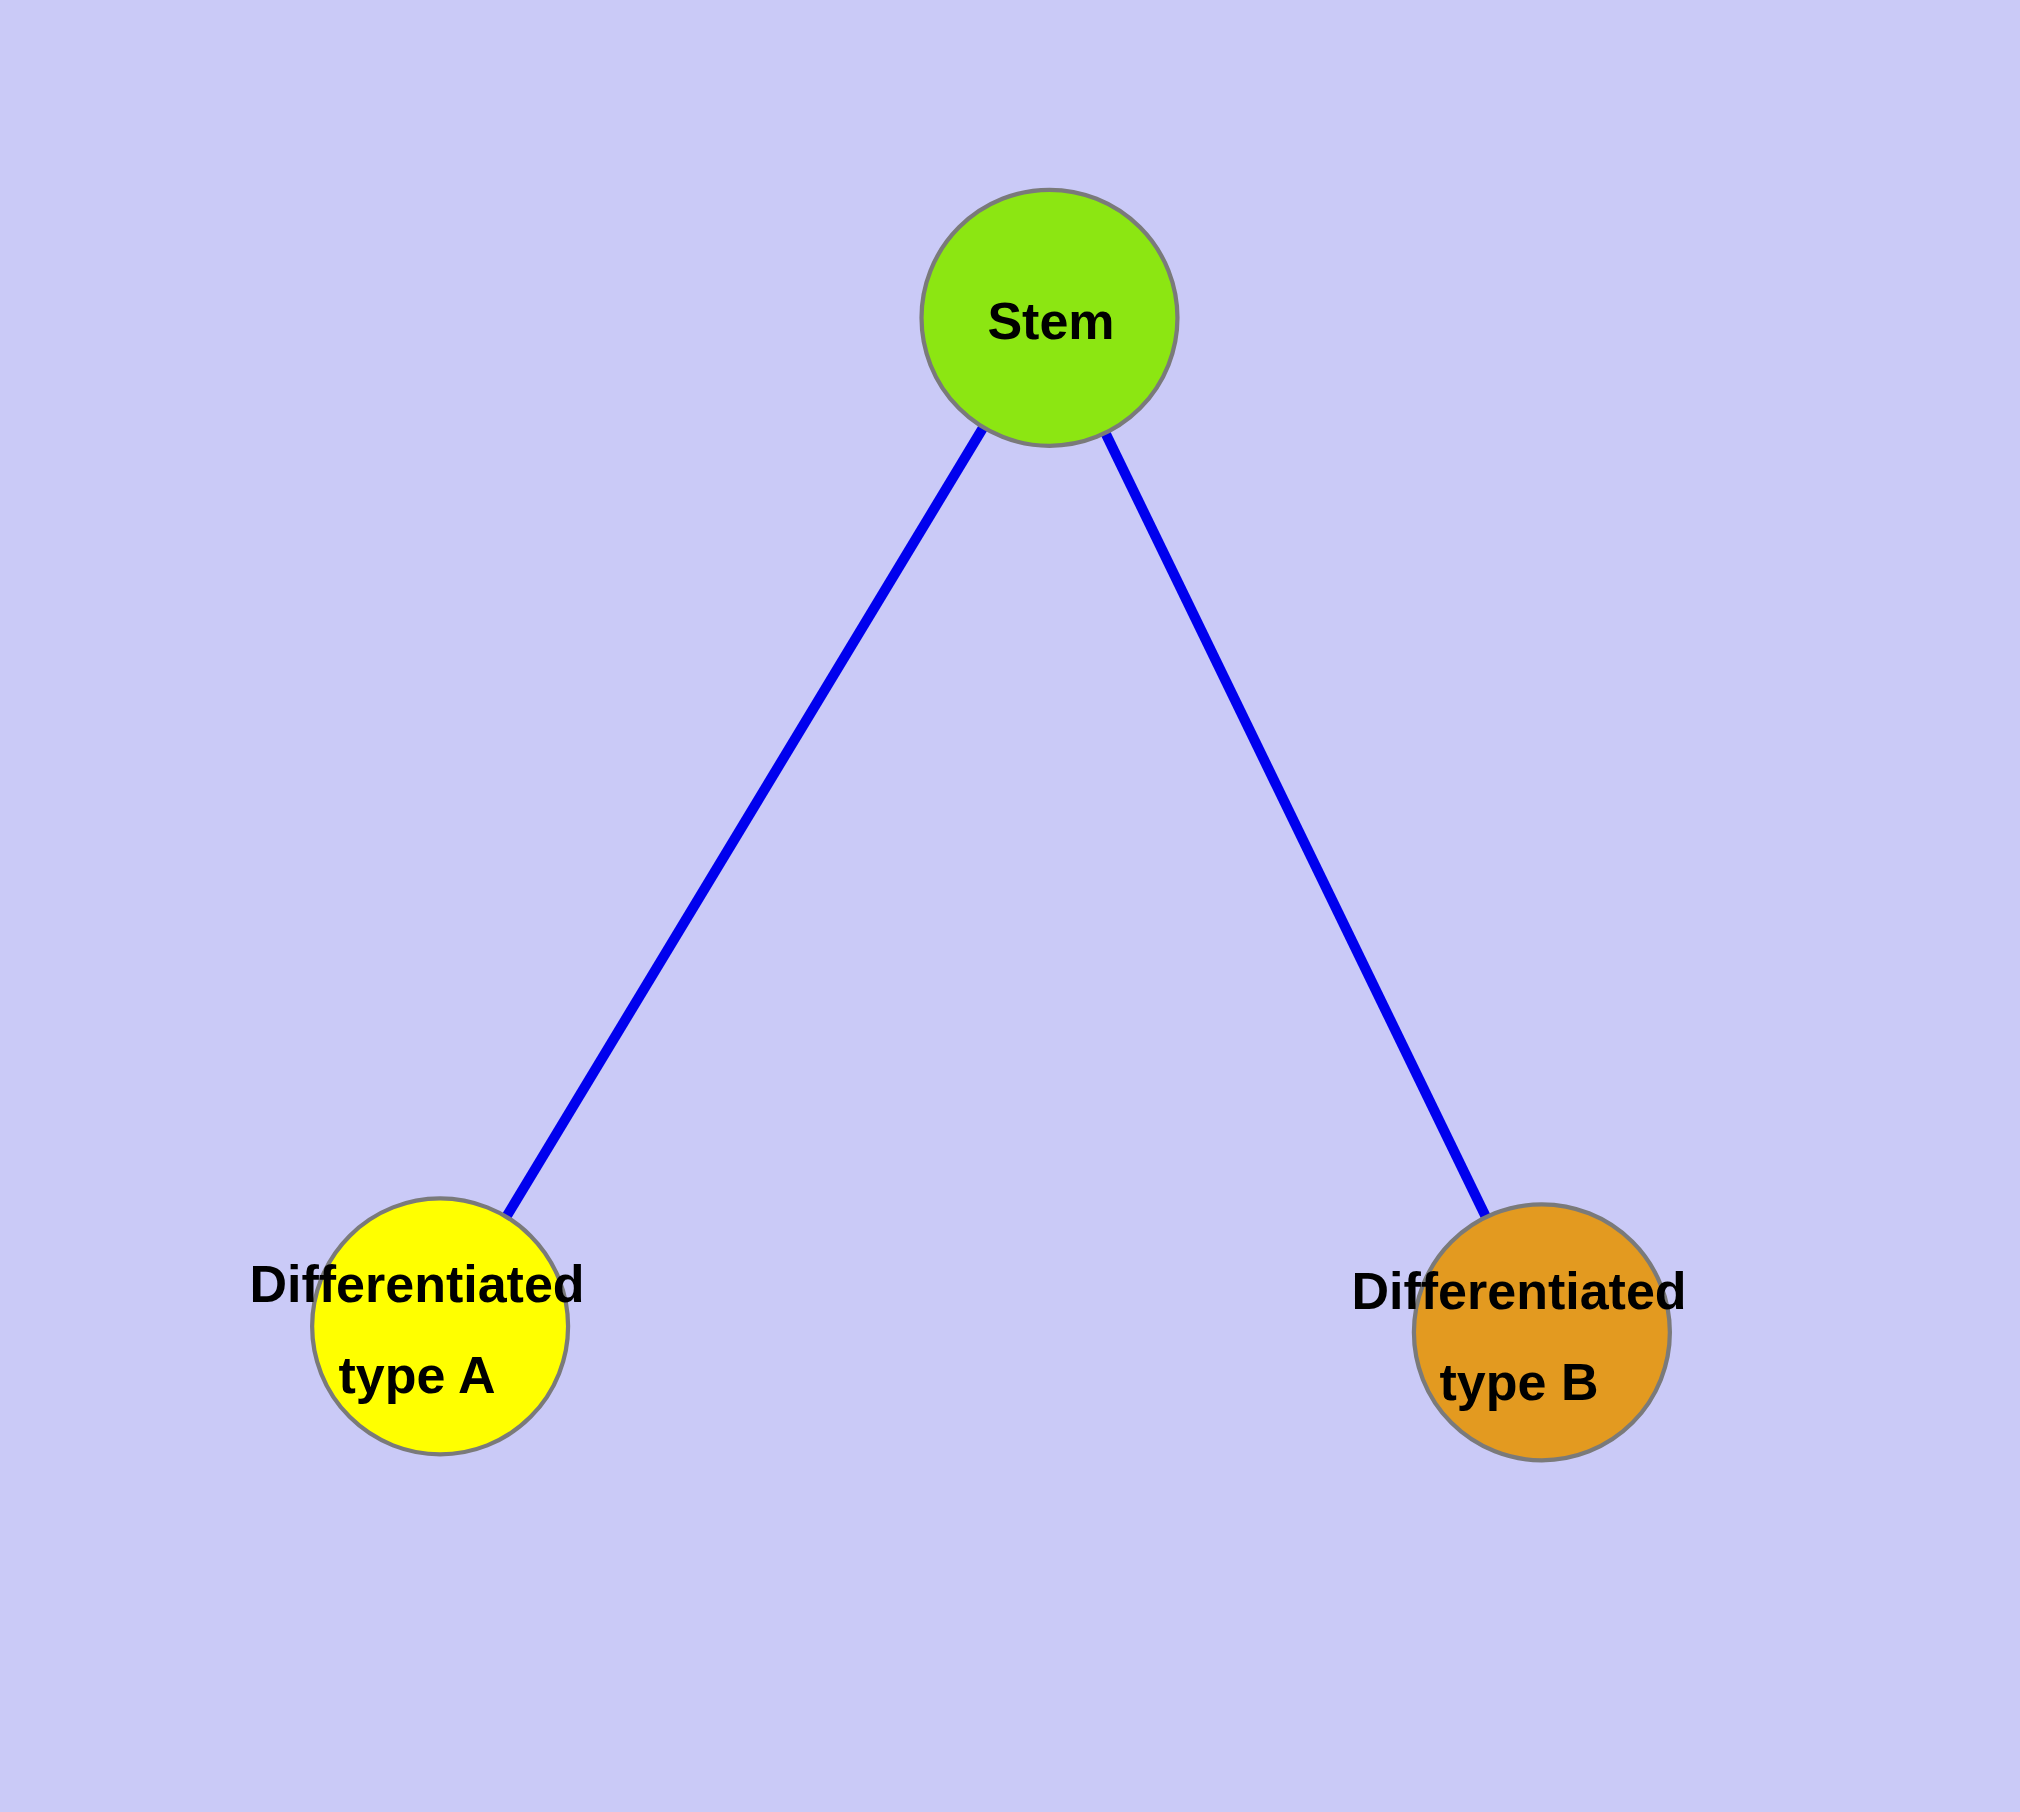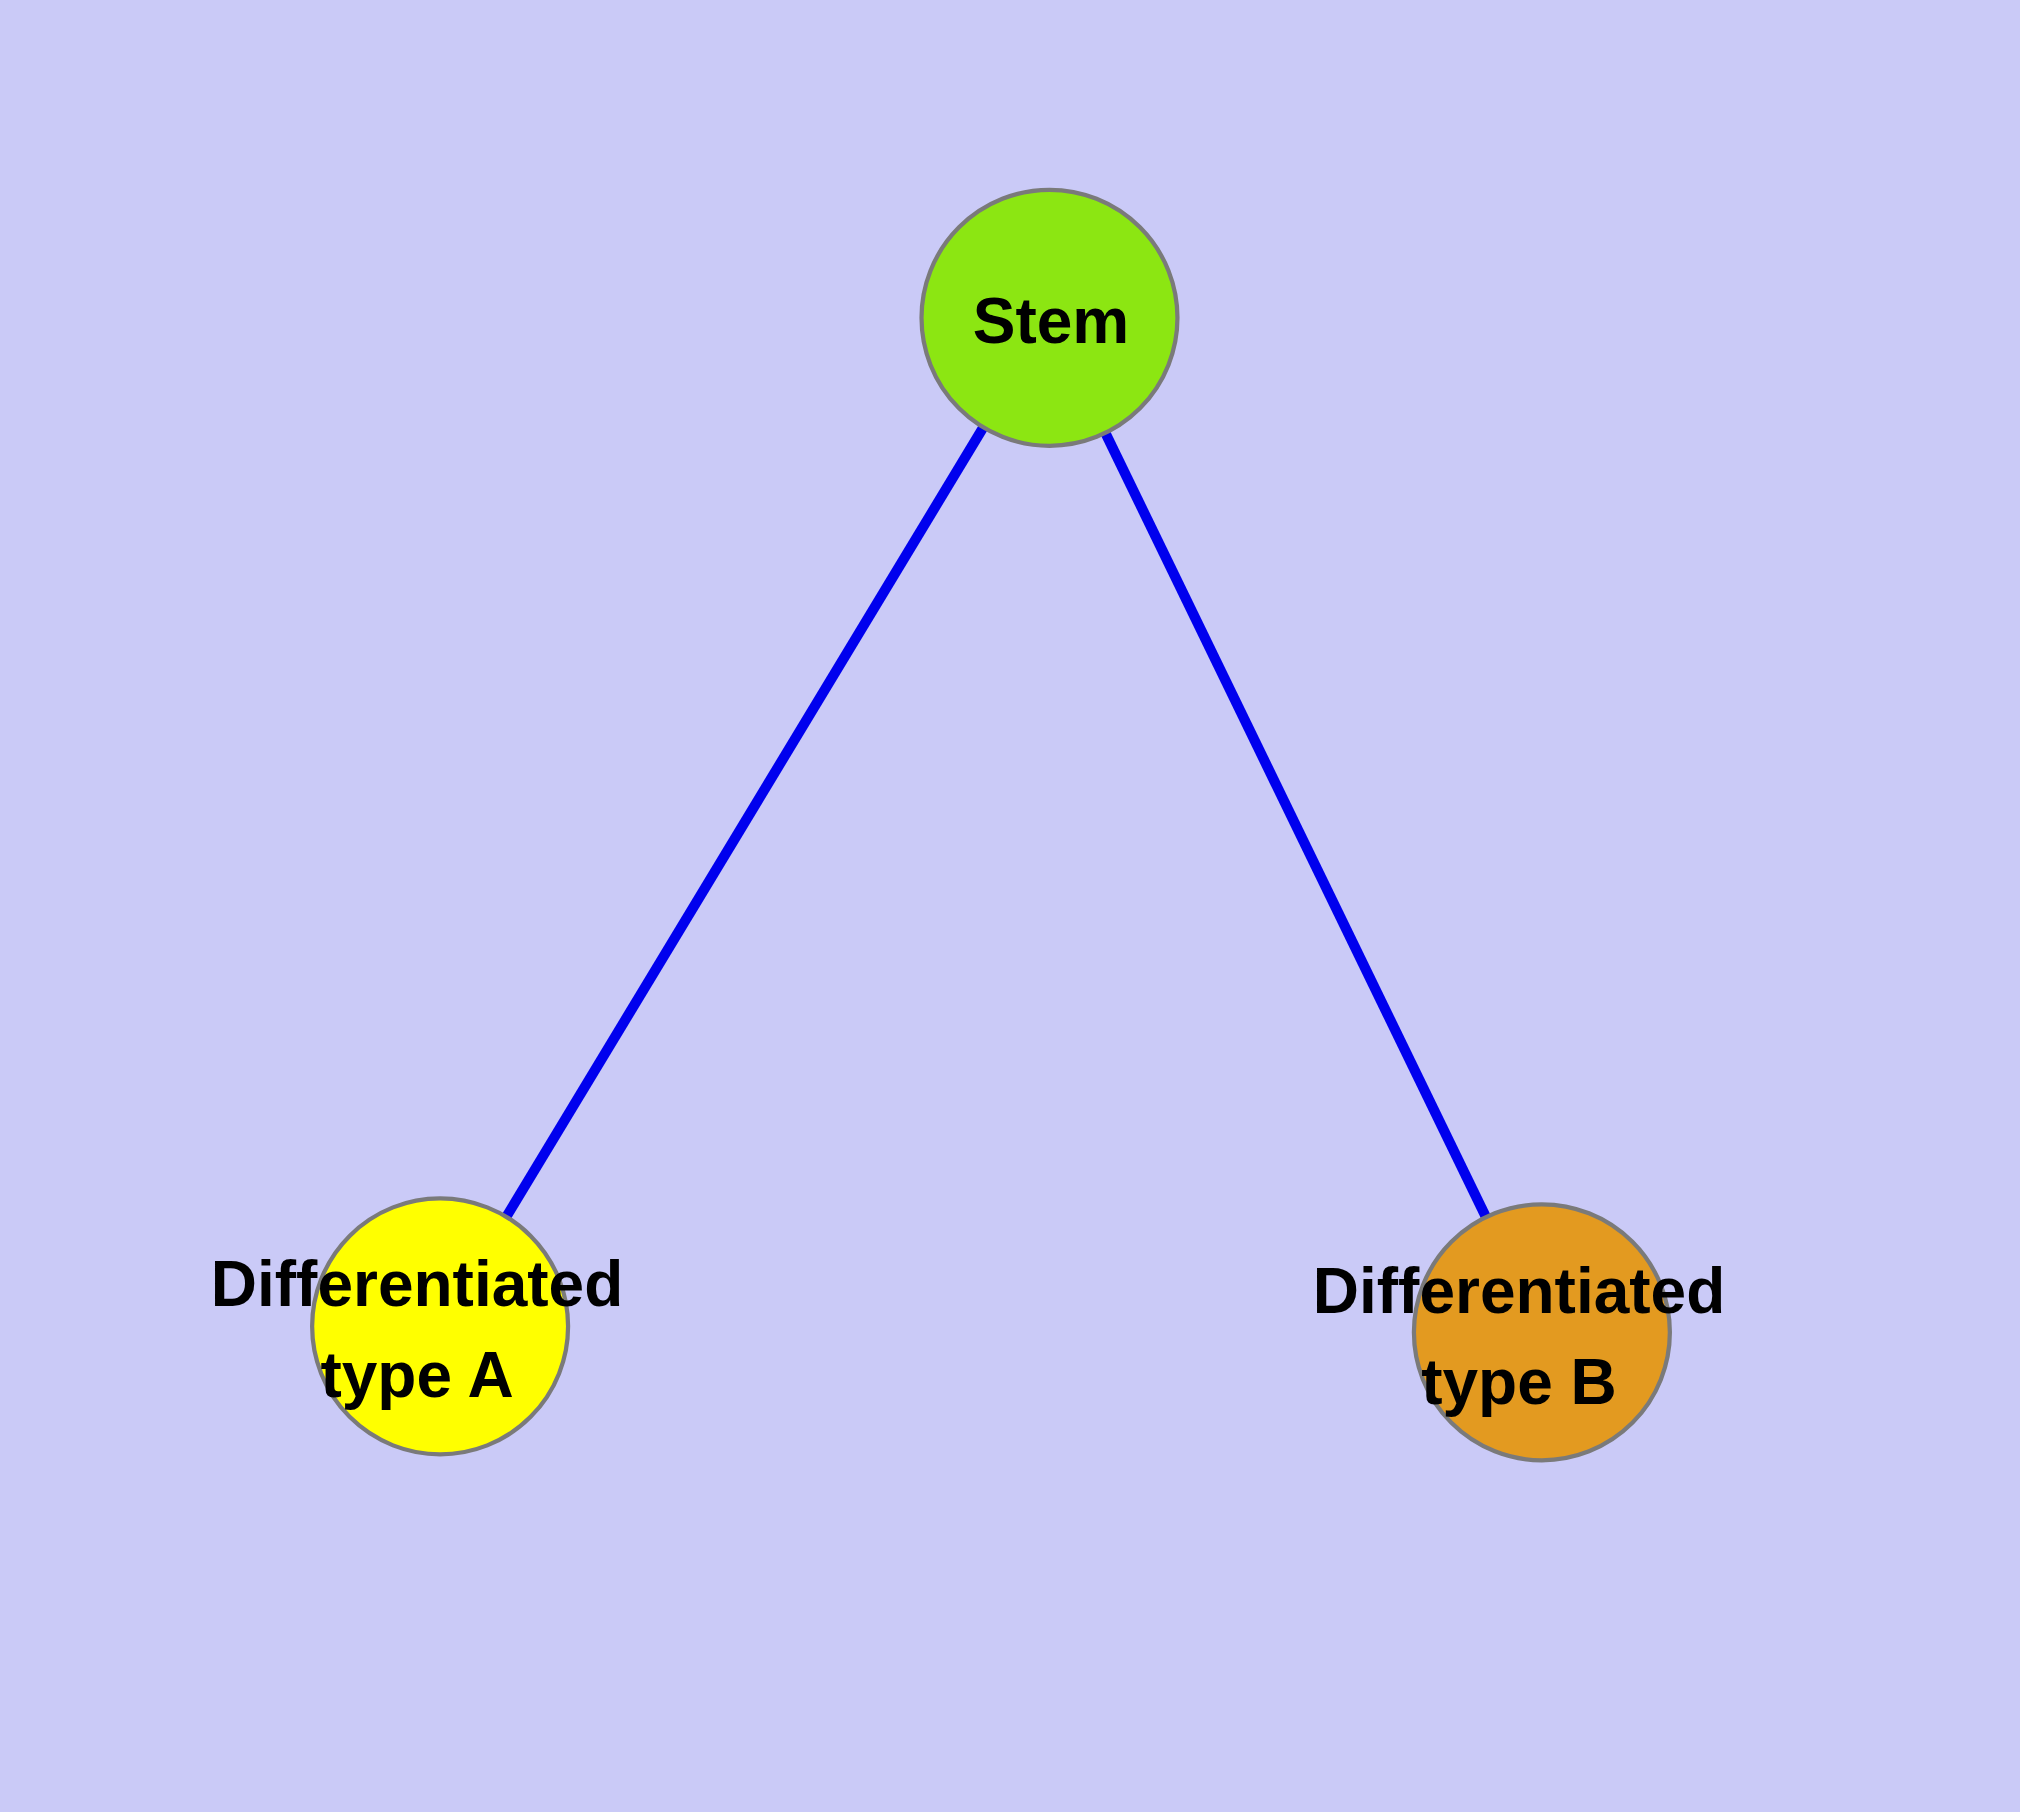--- a/index.html
+++ b/index.html
@@ -24,21 +24,21 @@
     stroke-width: 12px;
     stroke-linecap: butt;
   }
   .node-circle {
     stroke-width: 5px;
   }
   .node-label {
     position: absolute;
     transform: translate(-50%, -50%);
     font-weight: bold;
-    font-size: 64px;
+    font-size: 52px;
     line-height: 91px;
     color: #000000;
     text-align: center;
     white-space: pre-line;
   }
   .label-stem { left: 1051px; top: 321px; }
   .label-a    { left: 417px;  top: 1330px; }
   .label-b    { left: 1519px; top: 1337px; }
 </style>
 </head>

